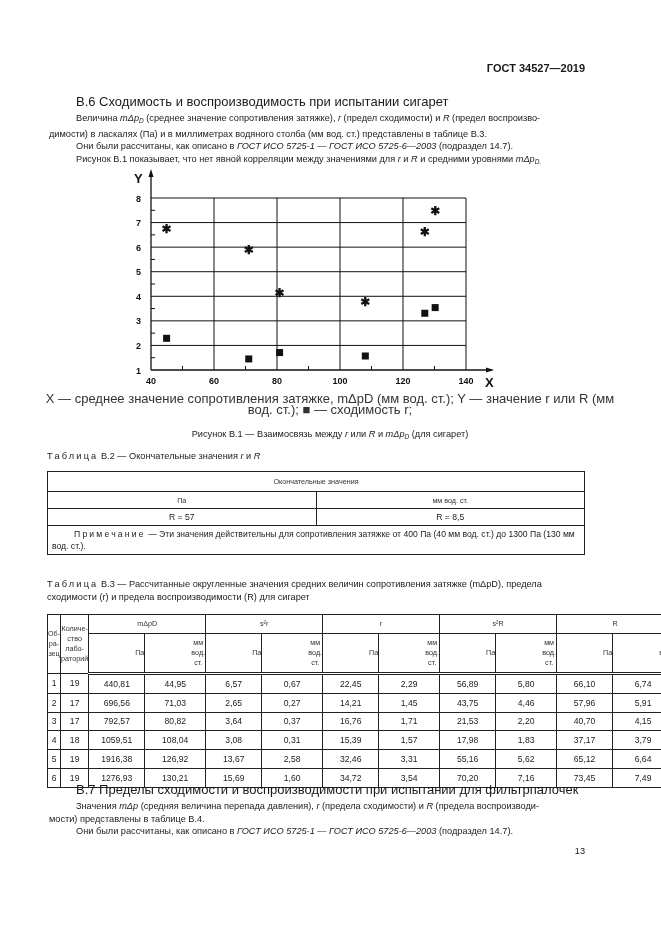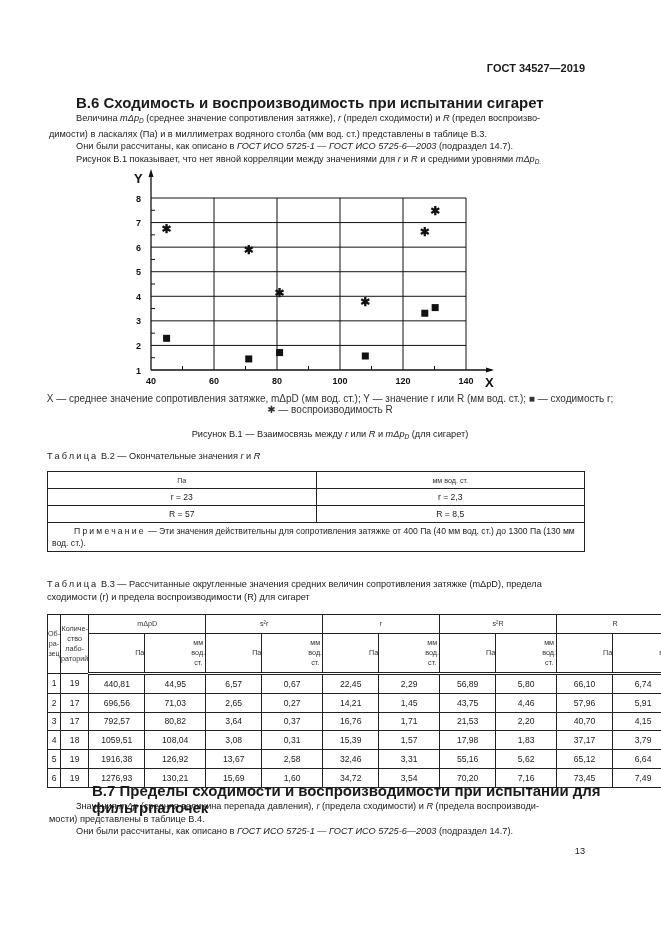--- a/index.html
+++ b/index.html
@@ -1,25 +1,25 @@
 <!DOCTYPE html>
 <html><head>
 <meta charset="utf-8">
 <style>
   html, body { margin:0; padding:0; background:#ffffff; }
   body { width:661px; height:935px; position:relative; overflow:hidden; color:#1a1a1a;
          font-family:"Liberation Sans", sans-serif; font-size:9.2px; }
   .abs { position:absolute; }
   .hdr { top:62px; right:76px; font-weight:bold; font-size:11px; }
-  .h2 { font-weight:bold; font-size:15px; }
+  .h2 { font-weight:normal; font-size:13px; }
   .p { line-height:12.5px; }
   .indent { text-indent:27px; }
   i { font-style:italic;margin-top:16px; }
   sub { font-size:6.5px; vertical-align:-2px; }
-  .cap { font-size:10px; text-align:center; color:#333; line-height:11px; }
+  .cap { font-size:13px; text-align:center; color:#333; line-height:11px; }
   .figcap { text-align:center; font-size:9.2px; }
   table { border-collapse:collapse; }
   td, th { border:1px solid #222; text-align:center; font-weight:normal; padding:0; }
   .t2 td { height:16px; font-size:8.6px; }
   .t2 .small { font-size:7.2px; color:#333; }
   .t3 td { font-size:8.6px; height:17.8px; }
   .t3 .head { font-size:7.2px; color:#333; line-height:10px; }
   .t3 tr.dbl td { border-bottom:3px double #222;padding-left:46px; }
   .spaced { letter-spacing:2.2px; }
   svg text { font-family:"Liberation Sans", sans-serif; }
@@ -97,39 +97,37 @@
     <text x="46.59250000000001" y="68.45999999999998" font-size="12" font-weight="bold" text-anchor="middle" fill="#111">✱</text>
     <text x="128.74450000000002" y="88.85428571428572" font-size="12" font-weight="bold" text-anchor="middle" fill="#111">✱</text>
     <text x="159.583" y="132.1" font-size="12" font-weight="bold" text-anchor="middle" fill="#111">✱</text>
     <text x="245.32600000000005" y="140.9457142857143" font-size="12" font-weight="bold" text-anchor="middle" fill="#111">✱</text>
     <text x="304.798" y="70.91714285714286" font-size="12" font-weight="bold" text-anchor="middle" fill="#111">✱</text>
     <text x="315.16150000000005" y="50.03142857142856" font-size="12" font-weight="bold" text-anchor="middle" fill="#111">✱</text>
   </svg>
 
 <div class="abs cap" style="left:40px;top:393px;width:580px;">
   <div>X — среднее значение сопротивления затяжке, mΔpD (мм вод. ст.); Y — значение r или R (мм вод. ст.); ■ — сходимость r;</div>
-  <div>✱ — воспроизводимость R</div>
 </div>
 
 <div class="abs figcap" style="left:40px;top:429px;width:580px;">
   <span>Рисунок В.1 — Взаимосвязь между </span><i>r</i><span> или </span><i>R</i><span> и </span><i>mΔp</i><sub><i>D</i></sub><span> (для сигарет)</span>
 </div>
 
 <div class="abs" style="left:47px;top:451px;">
   <span class="spaced">Таблица</span><span> В.2 — Окончательные значения </span><i>r</i><span> и </span><i>R</i>
 </div>
 <table class="abs t2" style="left:47px;top:471px;width:538px;">
   <tbody>
+      <tr>
+        <td colspan="2" class="small" style="height:19px;">Окончательные значения</td>
+      </tr>
   <tr>
     <td class="small" style="width:50%;">Па</td>
     <td class="small">мм вод. ст.</td>
-  </tr>
-  <tr>
-    <td>r = 23</td>
-    <td>r = 2,3</td>
   </tr>
   <tr>
     <td>R = 57</td>
     <td>R = 8,5</td>
   </tr>
   <tr>
     <td colspan="2" style="text-align:left;padding:2px 4px;line-height:12px;height:auto;margin-left:24px;">
       <span style="padding-left:22px;" class="spaced">Примечание</span><span> — Эти значения действительны для сопротивления затяжке от 400 Па (40 мм вод. ст.) до 1300 Па (130 мм вод. ст.).</span>
     </td>
   </tr>
@@ -258,21 +256,21 @@
         <td>34,72</td>
         <td>3,54</td>
         <td>70,20</td>
         <td>7,16</td>
         <td>73,45</td>
         <td>7,49</td>
       </tr>
     </tbody>
 </table>
 
-<div class="abs h2" style="left:92px;top:782px;">В.7 Пределы сходимости и воспроизводимости при испытании для фильтрпалочек</div>
+<div class="abs h2" style="left:76px;top:782px;">В.7 Пределы сходимости и воспроизводимости при испытании для фильтрпалочек</div>
 <div class="abs p" style="left:49px;top:800px;width:536px;">
   <div class="indent">
     <span>Значения </span><i>mΔp</i><span> (средняя величина перепада давления), </span><i>r</i><span> (предела сходимости) и </span><i>R</i><span> (предела воспроизводи-</span>
   </div>
   <div>мости) представлены в таблице В.4.</div>
   <div class="indent">
     <span>Они были рассчитаны, как описано в </span><i>ГОСТ ИСО 5725-1 — ГОСТ ИСО 5725-6—2003</i><span> (подраздел 14.7).</span>
   </div>
 </div>
 

